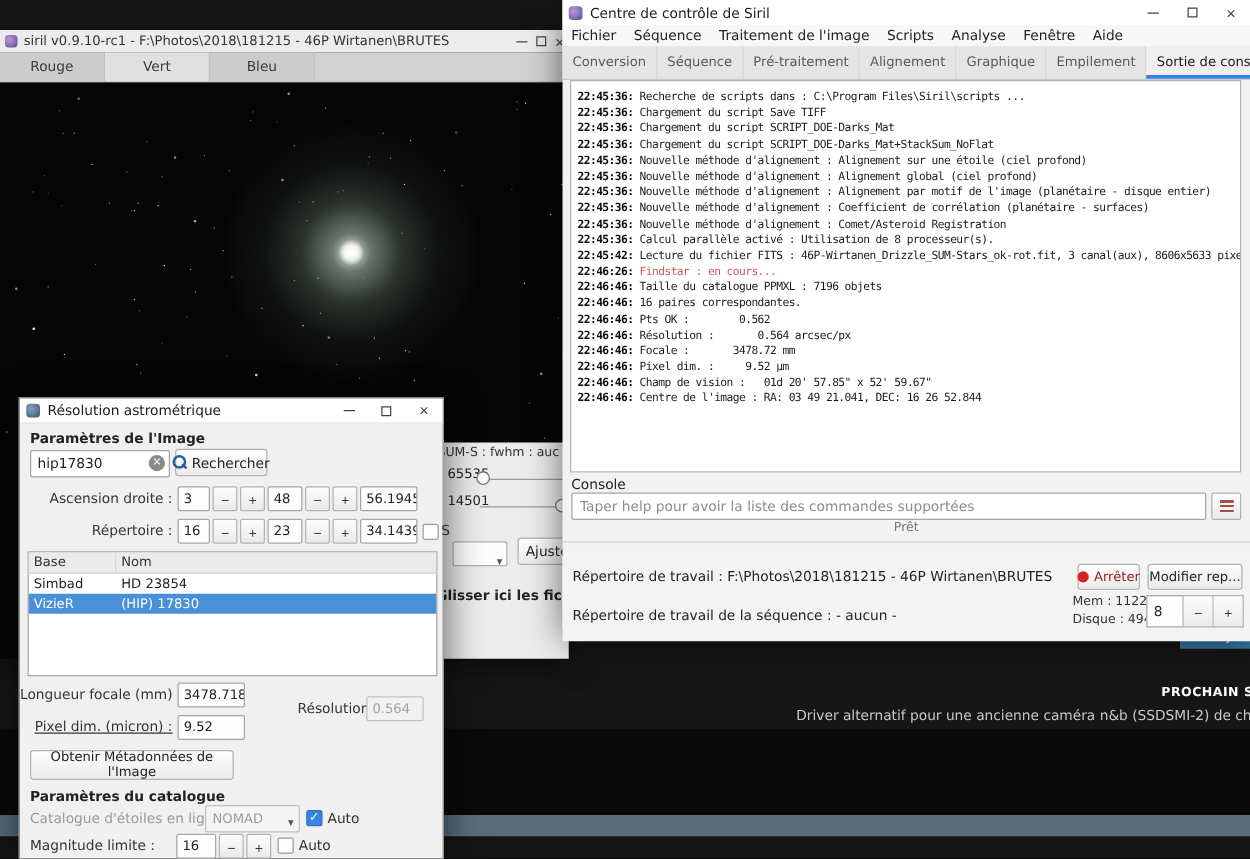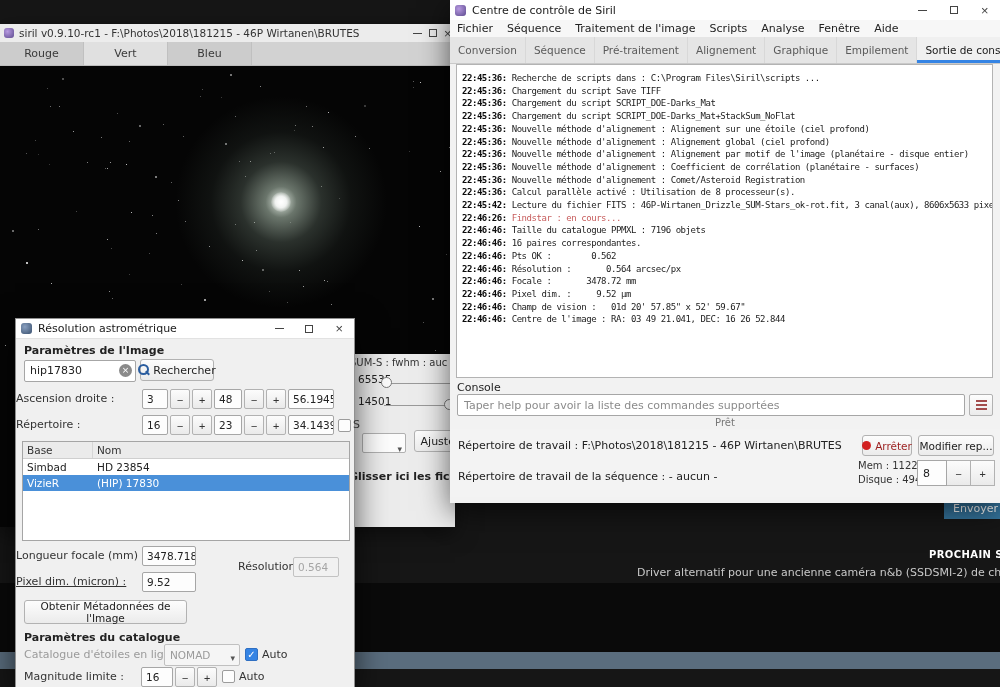--- a/index.html
+++ b/index.html
@@ -71,21 +71,21 @@
   .log-msg.red{color:#c75d5d;}
   .console-label{position:absolute;left:7px;top:381px;font-size:11px;color:#222;}
   .console-input{position:absolute;left:7px;top:394px;width:508px;height:22px;border:1px solid #a6a6a6;background:#fff;
                  font-size:11px;padding:0 6px;font-family:inherit;color:#222;border-radius:2px;}
   .console-input::placeholder{color:#8b8b8b;}
   .console-btn{position:absolute;left:519px;top:394px;width:24px;height:22px;background:linear-gradient(#fdfdfd,#ebebeb);
                border:1px solid #b2b2b2;border-radius:2px;display:flex;align-items:center;justify-content:center;}
   .log-icon{width:11px;height:10px;background:repeating-linear-gradient(#a34d4d 0 2px,transparent 2px 4px);}
   .ready{position:absolute;left:0;top:417px;width:550px;text-align:center;font-size:10px;color:#777;}
   .divider{position:absolute;left:0;top:433px;width:550px;height:1px;background:#cdcdcd;}
-  .footer{position:absolute;left:0;top:429px;width:550px;height:68px;background:#f3f3f3;}
+  .footer{position:absolute;left:0;top:445px;width:550px;height:68px;background:#f3f3f3;}
   .wd{position:absolute;left:8px;top:10px;width:398px;font-size:11px;color:#222;white-space:nowrap;overflow:hidden;}
   .stop-btn{position:absolute;left:412px;top:6px;width:50px;height:21px;gap:4px;font-size:10.5px;}
   .stop-icon{width:9px;height:9px;border-radius:50%;background:#d22222;flex:none;}
   .stop-label{color:#9b1d1d;font-size:10.5px;}
   .mod-btn{position:absolute;left:468px;top:6px;width:76px;height:21px;font-size:10.5px;}
   .seqdir{position:absolute;left:8px;top:41px;font-size:11px;color:#222;white-space:nowrap;}
   .mem{position:absolute;left:408px;top:31px;font-size:10px;color:#333;}
   .disk{position:absolute;left:408px;top:45px;font-size:10px;color:#333;}
   .spin8{position:absolute;left:467px;top:31px;width:78px;height:26px;display:flex;}
   .spin-entry{width:30px;height:26px;background:#fdfdfd;border:1px solid #a6a6a6;font-size:11px;color:#222;display:flex;align-items:center;padding-left:5px;}
@@ -93,21 +93,21 @@
        display:flex;align-items:center;justify-content:center;}
 
   
   .dlg{position:absolute;left:15px;top:318px;width:340px;height:369px;background:#f0f0f0;z-index:4;
        box-shadow:0 10px 30px rgba(0,0,0,.65);border:1px solid #909090;border-bottom:none;}
   .dlg .titlebar{border-bottom:1px solid #e2e2e2;}
   .dlg .wbtn{width:30px;}
   .dlg .tb-icon{background:radial-gradient(circle at 35% 35%,#8aa0c0,#39506e);}
   .blab{position:absolute;font-size:11px;font-weight:bold;color:#222;}
   .lab{position:absolute;font-size:11px;color:#333;line-height:20px;white-space:nowrap;}
-  .rlab{}
+  .rlab{text-align:right;}
   .dim{color:#9a9a9a;}
   .e{position:absolute;height:20px;background:#fdfdfd;border:1px solid #a6a6a6;border-radius:2px;font-size:10.5px;color:#222;
      padding:0 4px;display:flex;align-items:center;white-space:nowrap;overflow:hidden;}
   .e.dis{background:#f1f1f1;color:#a5a5a5;border-color:#c2c2c2;}
   .sb{position:absolute;width:20px;height:20px;background:linear-gradient(#fcfcfc,#eaeaea);border:1px solid #b2b2b2;border-radius:2px;
       display:flex;align-items:center;justify-content:center;}
   .cb{position:absolute;width:13px;height:13px;background:#fdfdfd;border:1px solid #9c9c9c;border-radius:2px;}
   .cb.checked{background:#3584e4;border-color:#2f6fc2;}
   .cb.checked::before{content:"✓";color:#fff;font-size:10px;line-height:12px;display:block;text-align:center;}
   .search-wrap{position:absolute;left:8px;top:40px;width:112px;height:22px;}

